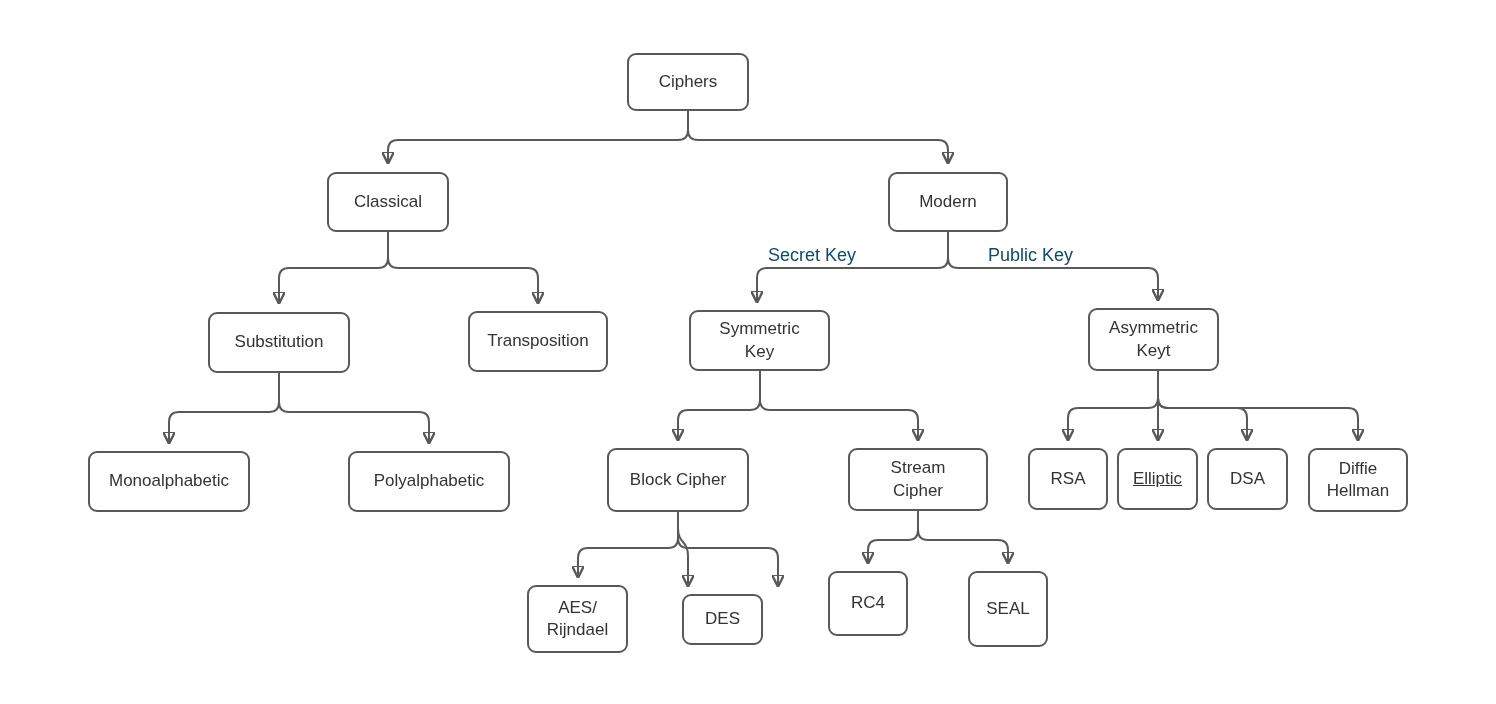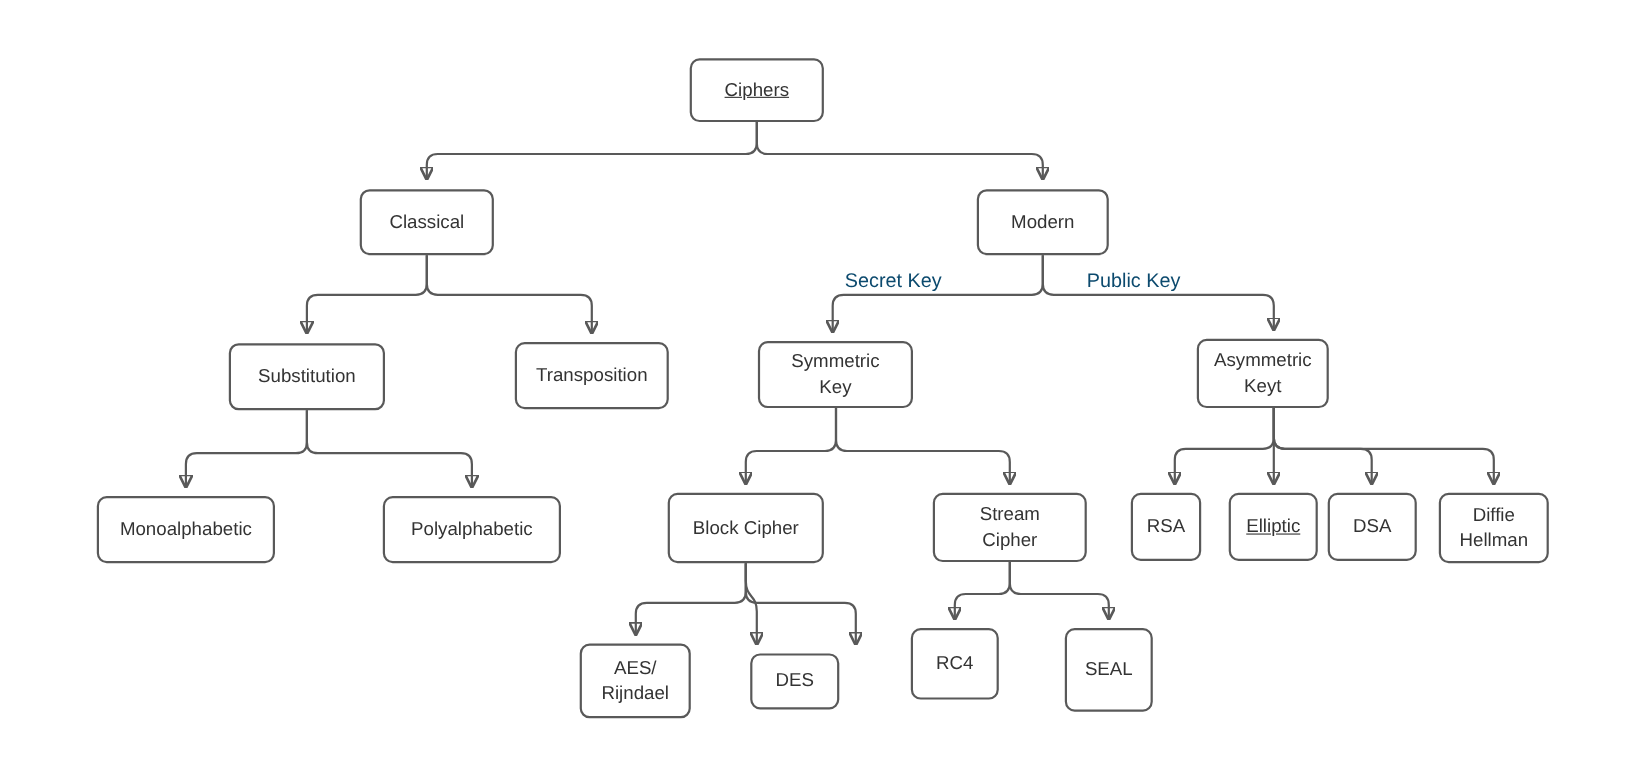--- a/index.html
+++ b/index.html
@@ -84,41 +84,41 @@
     <path marker-end="url(#arrow)" d="M1158,371 V398 Q1158,408 1168,408 H1348 Q1358,408 1358,418 V439"></path>
 
     <path marker-end="url(#arrow)" d="M678,512 V538 Q678,548 668,548 H588 Q578,548 578,558 V576"></path>
     <path marker-end="url(#arrow)" d="M678,512 V528 C678,544 688,540 688,556 V585"></path>
     <path marker-end="url(#arrow)" d="M678,512 V538 Q678,548 688,548 H768 Q778,548 778,558 V585"></path>
 
     <path marker-end="url(#arrow)" d="M918,511 V530 Q918,540 908,540 H878 Q868,540 868,550 V562"></path>
     <path marker-end="url(#arrow)" d="M918,511 V530 Q918,540 928,540 H998 Q1008,540 1008,550 V562"></path>
   </svg>
 
-  <div class="node" style="left:627px; top:53px; width:122px; height:58px;text-decoration:underline;">Ciphers</div>
+  <div class="node" style="left:627px; top:53px; width:122px; height:58px;">Ciphers</div>
 
   <div class="node" style="left:327px; top:172px; width:122px; height:60px;">Classical</div>
   <div class="node" style="left:888px; top:172px; width:120px; height:60px;">Modern</div>
 
   <div class="node" style="left:208px; top:312px; width:142px; height:61px;">Substitution</div>
   <div class="node" style="left:468px; top:311px; width:140px; height:61px;">Transposition</div>
   <div class="node" style="left:689px; top:310px; width:141px; height:61px;">Symmetric
 Key</div>
-  <div class="node" style="left:1088px; top:308px; width:120px; height:63px;">Asymmetric
+  <div class="node" style="left:1088px; top:308px; width:131px; height:63px;">Asymmetric
 Keyt</div>
 
   <div class="edge-label" style="left:768px; top:246px; width:120px;">Secret Key</div>
   <div class="edge-label" style="left:988px; top:246px; width:120px;">Public Key</div>
 
   <div class="node" style="left:88px; top:451px; width:162px; height:61px;">Monoalphabetic</div>
   <div class="node" style="left:607px; top:448px; width:142px; height:64px;">Block Cipher</div>
   <div class="node" style="left:348px; top:451px; width:162px; height:61px;">Polyalphabetic</div>
   <div class="node" style="left:848px; top:448px; width:140px; height:63px;">Stream
 Cipher</div>
-  <div class="node" style="left:1028px; top:448px; width:64px; height:62px;text-align:right;">RSA</div>
+  <div class="node" style="left:1028px; top:448px; width:80px; height:62px;text-align:right;">RSA</div>
   <div class="node" style="left:1117px; top:448px; width:81px; height:62px;text-decoration:underline;">Elliptic</div>
   <div class="node" style="left:1207px; top:448px; width:81px; height:62px;">DSA</div>
   <div class="node" style="left:1308px; top:448px; width:100px; height:64px;">Diffie
 Hellman</div>
 
   <div class="node" style="left:527px; top:585px; width:101px; height:68px;">AES/
 Rijndael</div>
   <div class="node" style="left:682px; top:594px; width:81px; height:51px;">DES</div>
   <div class="node" style="left:828px; top:571px; width:80px; height:65px;">RC4</div>
   <div class="node" style="left:968px; top:571px; width:80px; height:76px;">SEAL</div>

